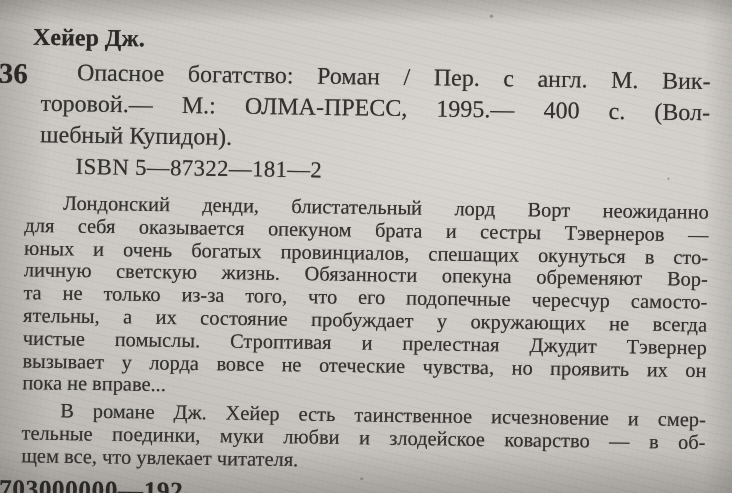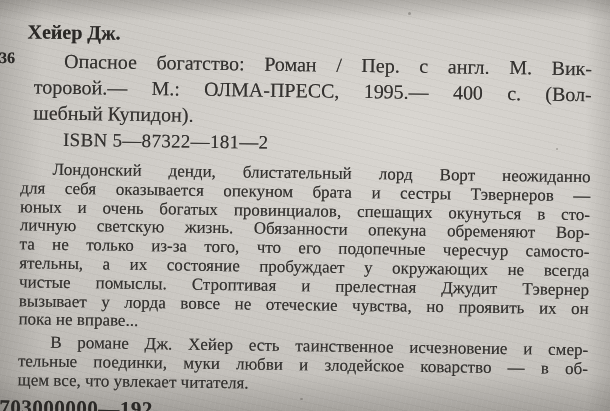--- a/index.html
+++ b/index.html
@@ -54,21 +54,21 @@
     left: 28px;
     top: 20px;
     font-size: 20px;
     font-weight: bold;
     color: var(--ink-bold, #2b2927);
   }
   .margin-num {
     position: absolute;
     left: 0px;
     top: 49px;
-    font-size: 16px;
+    font-size: 24px;
     font-weight: bold;
     color: var(--ink-bold, #2b2927);
   }
 
   .biblio {
     position: absolute;
     left: 35px;
     top: 47px;
     width: 558px;
     font-size: 20px;

